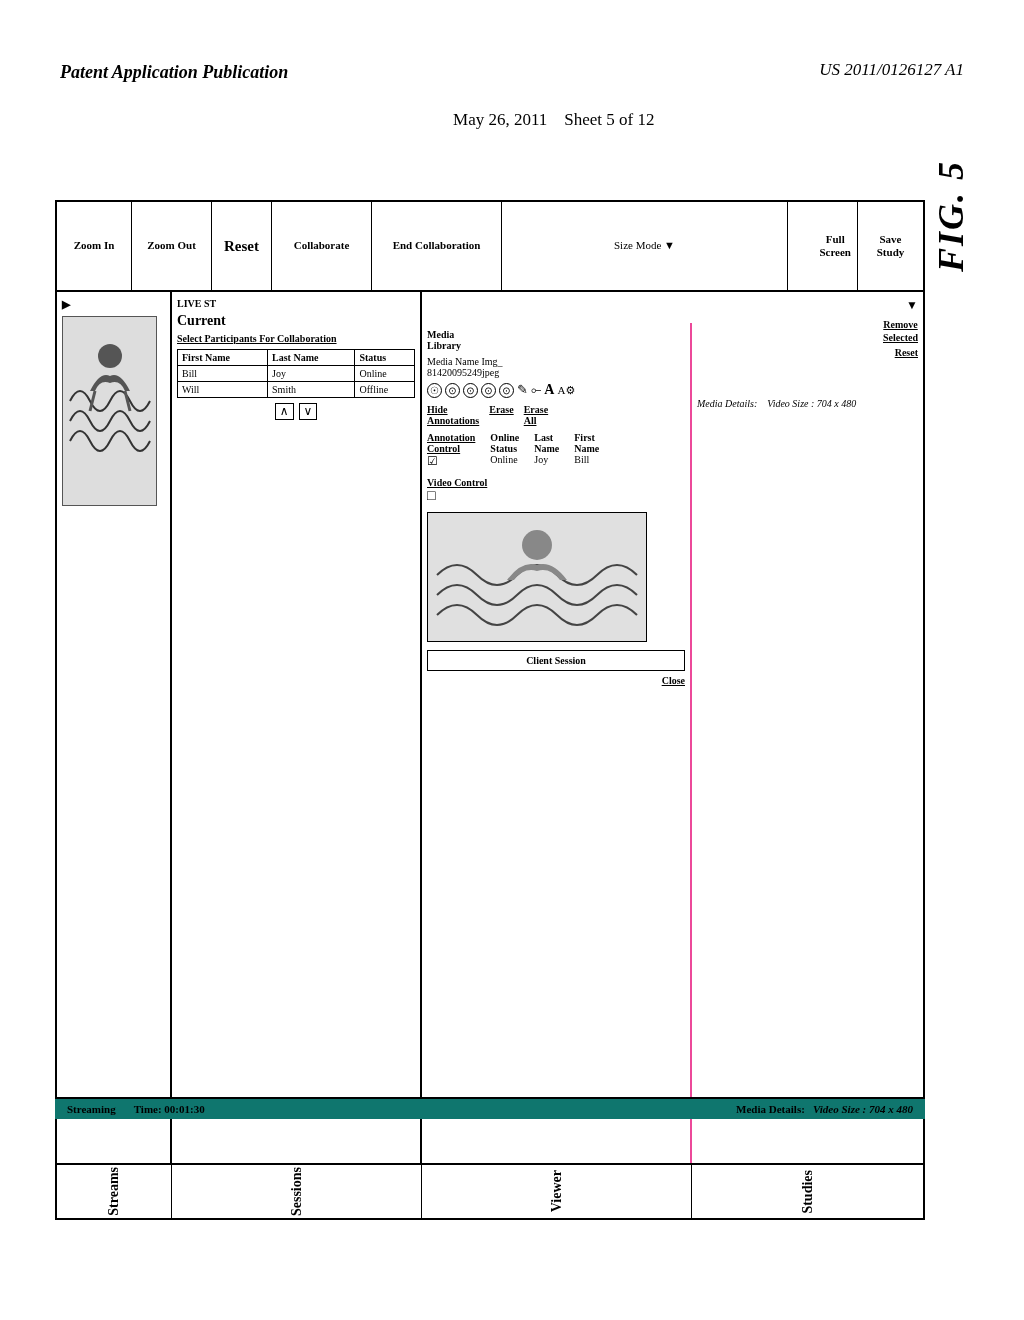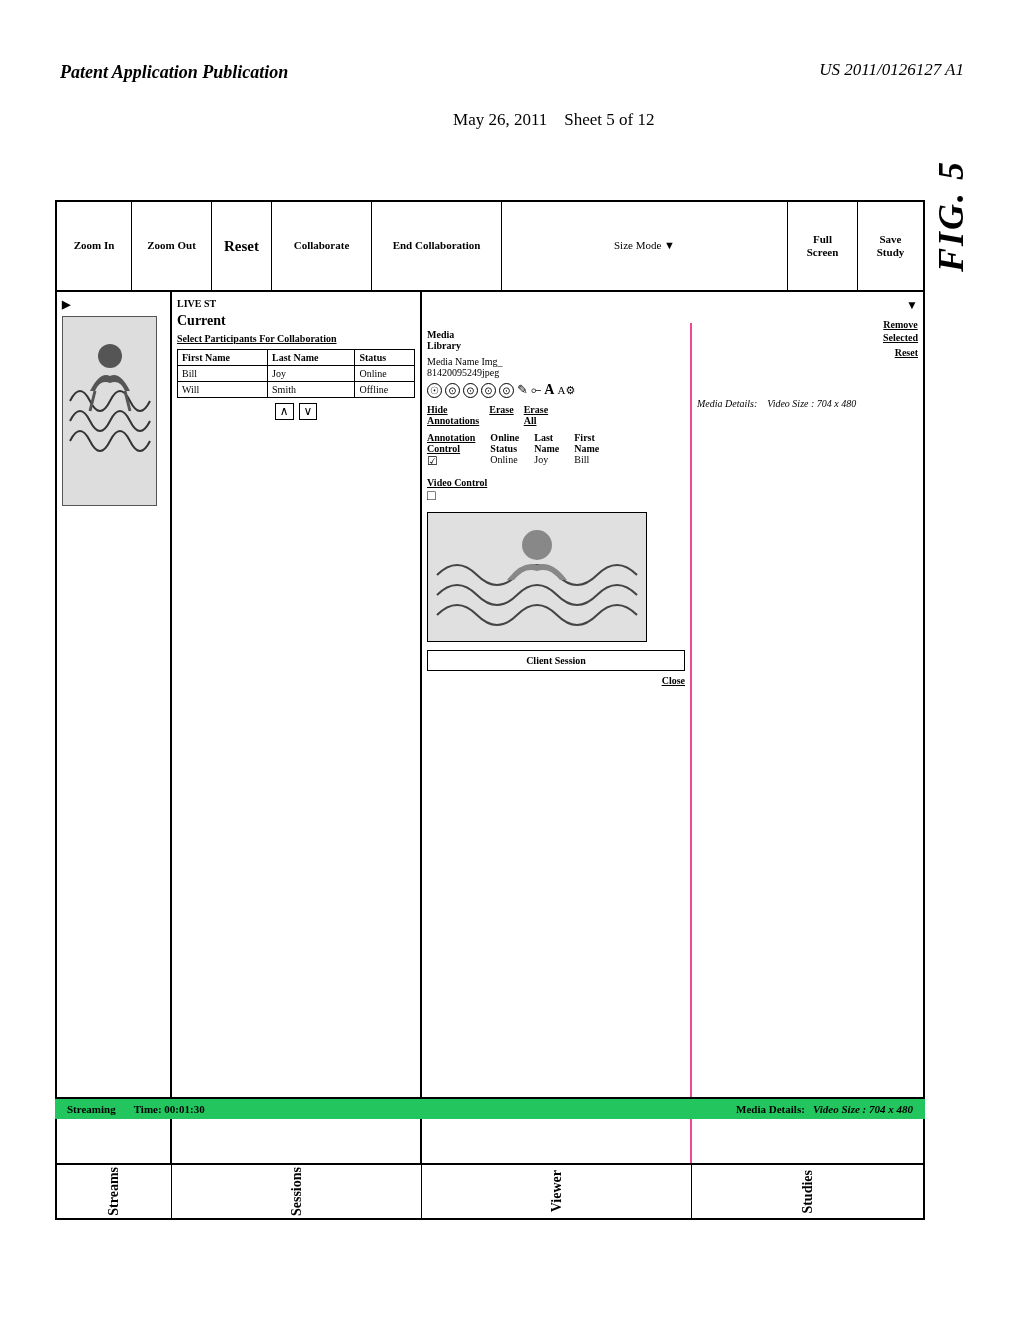--- a/index.html
+++ b/index.html
@@ -183,21 +183,21 @@
 
 <div class="diagram">
 
   <div class="toolbar">
     <div class="toolbar-item" style="width:75px; font-size:11px; font-weight:bold;">Zoom In</div>
     <div class="toolbar-item" style="width:80px; font-size:11px; font-weight:bold;">Zoom Out</div>
     <div class="toolbar-item" style="width:60px; font-size:15px; font-weight:bold;">Reset</div>
     <div class="toolbar-item" style="width:100px; font-size:11px; font-weight:bold;">Collaborate</div>
     <div class="toolbar-item" style="width:130px; font-size:11px; font-weight:bold;">End Collaboration</div>
     <div class="toolbar-item" style="flex:1; font-size:11px; font-weight:normal;">Size Mode ▼</div>
-    <div class="toolbar-item" style="width:70px;">
+    <div class="toolbar-item" style="width:70px;justify-content:flex-end;">
       <div style="font-size:11px;font-weight:bold;line-height:1.2;">Full<br>Screen</div>
     </div>
     <div class="toolbar-item" style="width:65px;border-right:none;">
       <div style="font-size:11px;font-weight:bold;line-height:1.2;">Save<br>Study</div>
     </div>
   </div>
 
   <div class="content-area">
 
     <div class="streams-panel">
@@ -350,21 +350,21 @@
     <div style="width:270px;border-right:1px solid #000;display:flex;align-items:center;justify-content:center;">
       <span style="writing-mode:vertical-rl;transform:rotate(180deg);font-size:14px;font-weight:bold;">Viewer</span>
     </div>
     <div style="flex:1;display:flex;align-items:center;justify-content:center;">
       <span style="writing-mode:vertical-rl;transform:rotate(180deg);font-size:14px;font-weight:bold;">Studies</span>
     </div>
   </div>
 
 </div>
 
-<div style="position:absolute;bottom:201px;left:55px;right:0;width:870px;border-top:2px solid #000;display:flex;align-items:center;padding:4px 12px;font-size:11px;font-weight:bold;gap:18px;background:#22c55e;">
+<div style="position:absolute;bottom:201px;left:55px;right:0;width:870px;border-top:2px solid #000;display:flex;align-items:center;padding:4px 12px;font-size:11px;font-weight:bold;gap:18px;background:#0f766e;">
   <span>Streaming</span>
   <span>Time: 00:01:30</span>
   <span style="margin-left:auto;">
     <span>Media Details:</span>
     &nbsp;
     <span style="font-style:italic;">Video Size : 704 x 480</span>
   </span>
 </div>
 
 </body></html>

